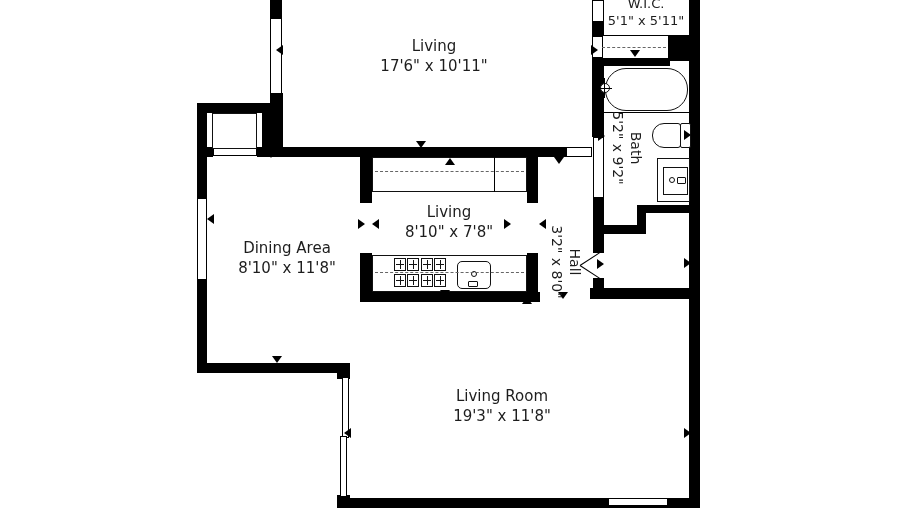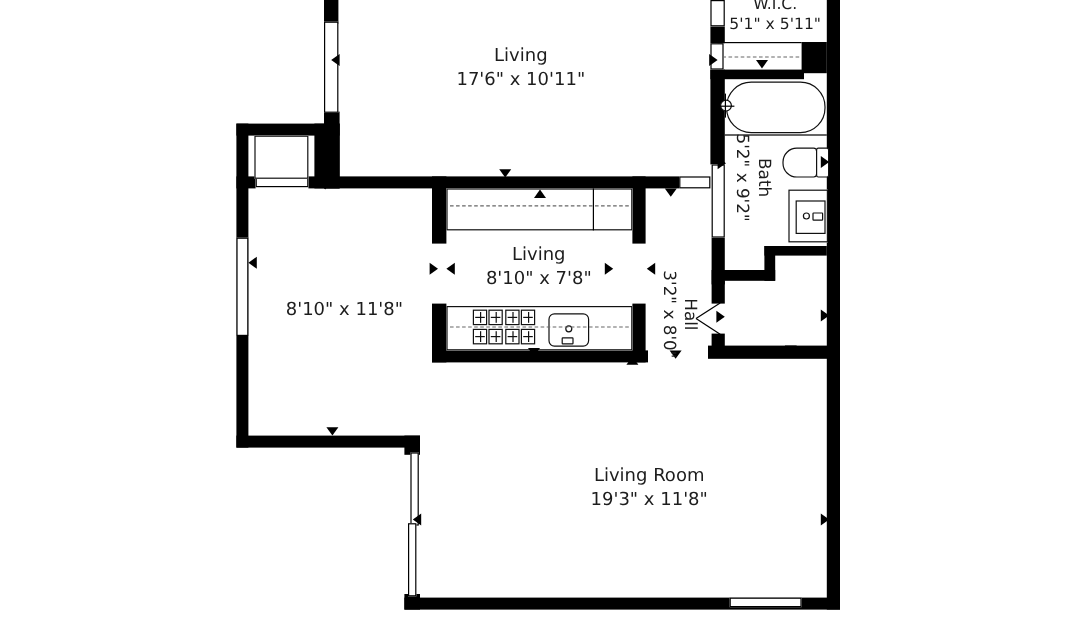--- a/index.html
+++ b/index.html
@@ -57,25 +57,26 @@
     <span class="rname">Living</span>
     <span class="rdims">8'10" x 7'8"</span>
   </div>
 
   <div class="room-label rot fs14" style="left:566px;top:262px;">
     <span class="rname">Hall</span>
     <span class="rdims">3'2" x 8'0"</span>
   </div>
 
   <div class="room-label" style="left:287px;top:258px;">
+    <span class="rname">Dining Area</span>
     <span class="rdims">8'10" x 11'8"</span>
   </div>
 
 
-  <div class="room-label" style="left:541px;top:406px;">
+  <div class="room-label" style="left:502px;top:406px;">
     <span class="rname">Living Room</span>
     <span class="rdims">19'3" x 11'8"</span>
   </div>
 
 <div class="wall" style="left: 197px; top: 103px; width: 10px; height: 270px;"></div>
     <div class="wall" style="left: 197px; top: 103px; width: 86px; height: 10px;"></div>
     <div class="wall" style="left: 262px; top: 103px; width: 21px; height: 54px;"></div>
     <div class="wall" style="left: 270px; top: 0px; width: 12px; height: 20px;"></div>
     <div class="wall" style="left: 270px; top: 93px; width: 13px; height: 64px;"></div>
     <div class="wall" style="left: 197px; top: 147px; width: 16px; height: 10px;"></div>

